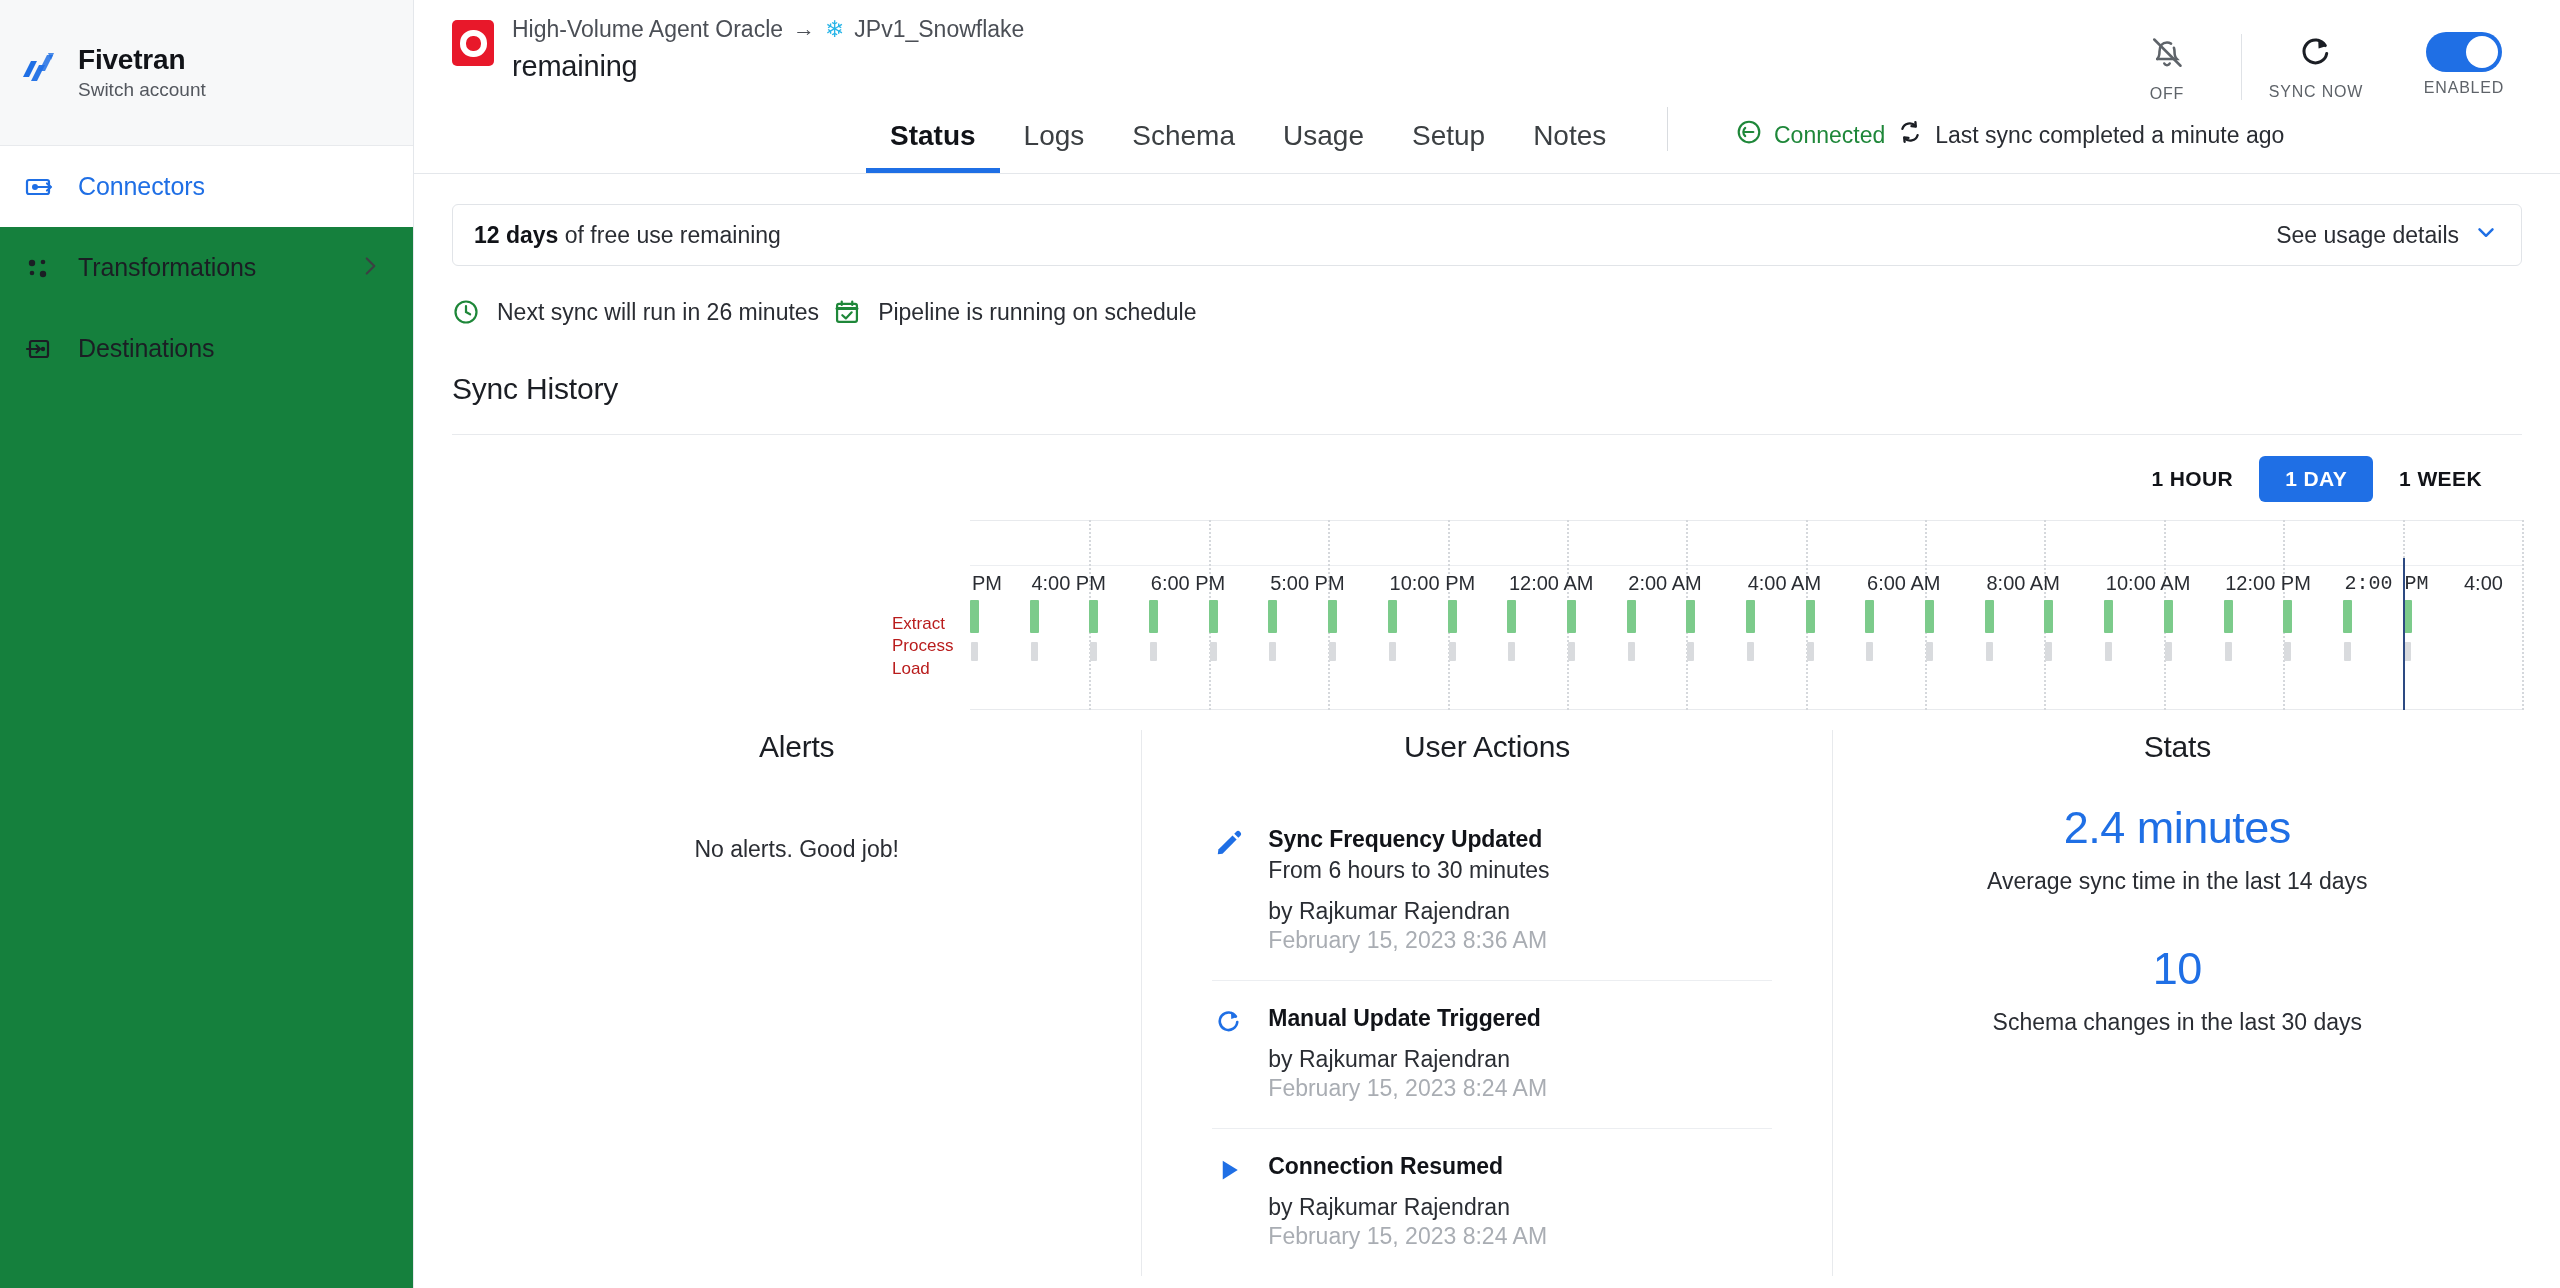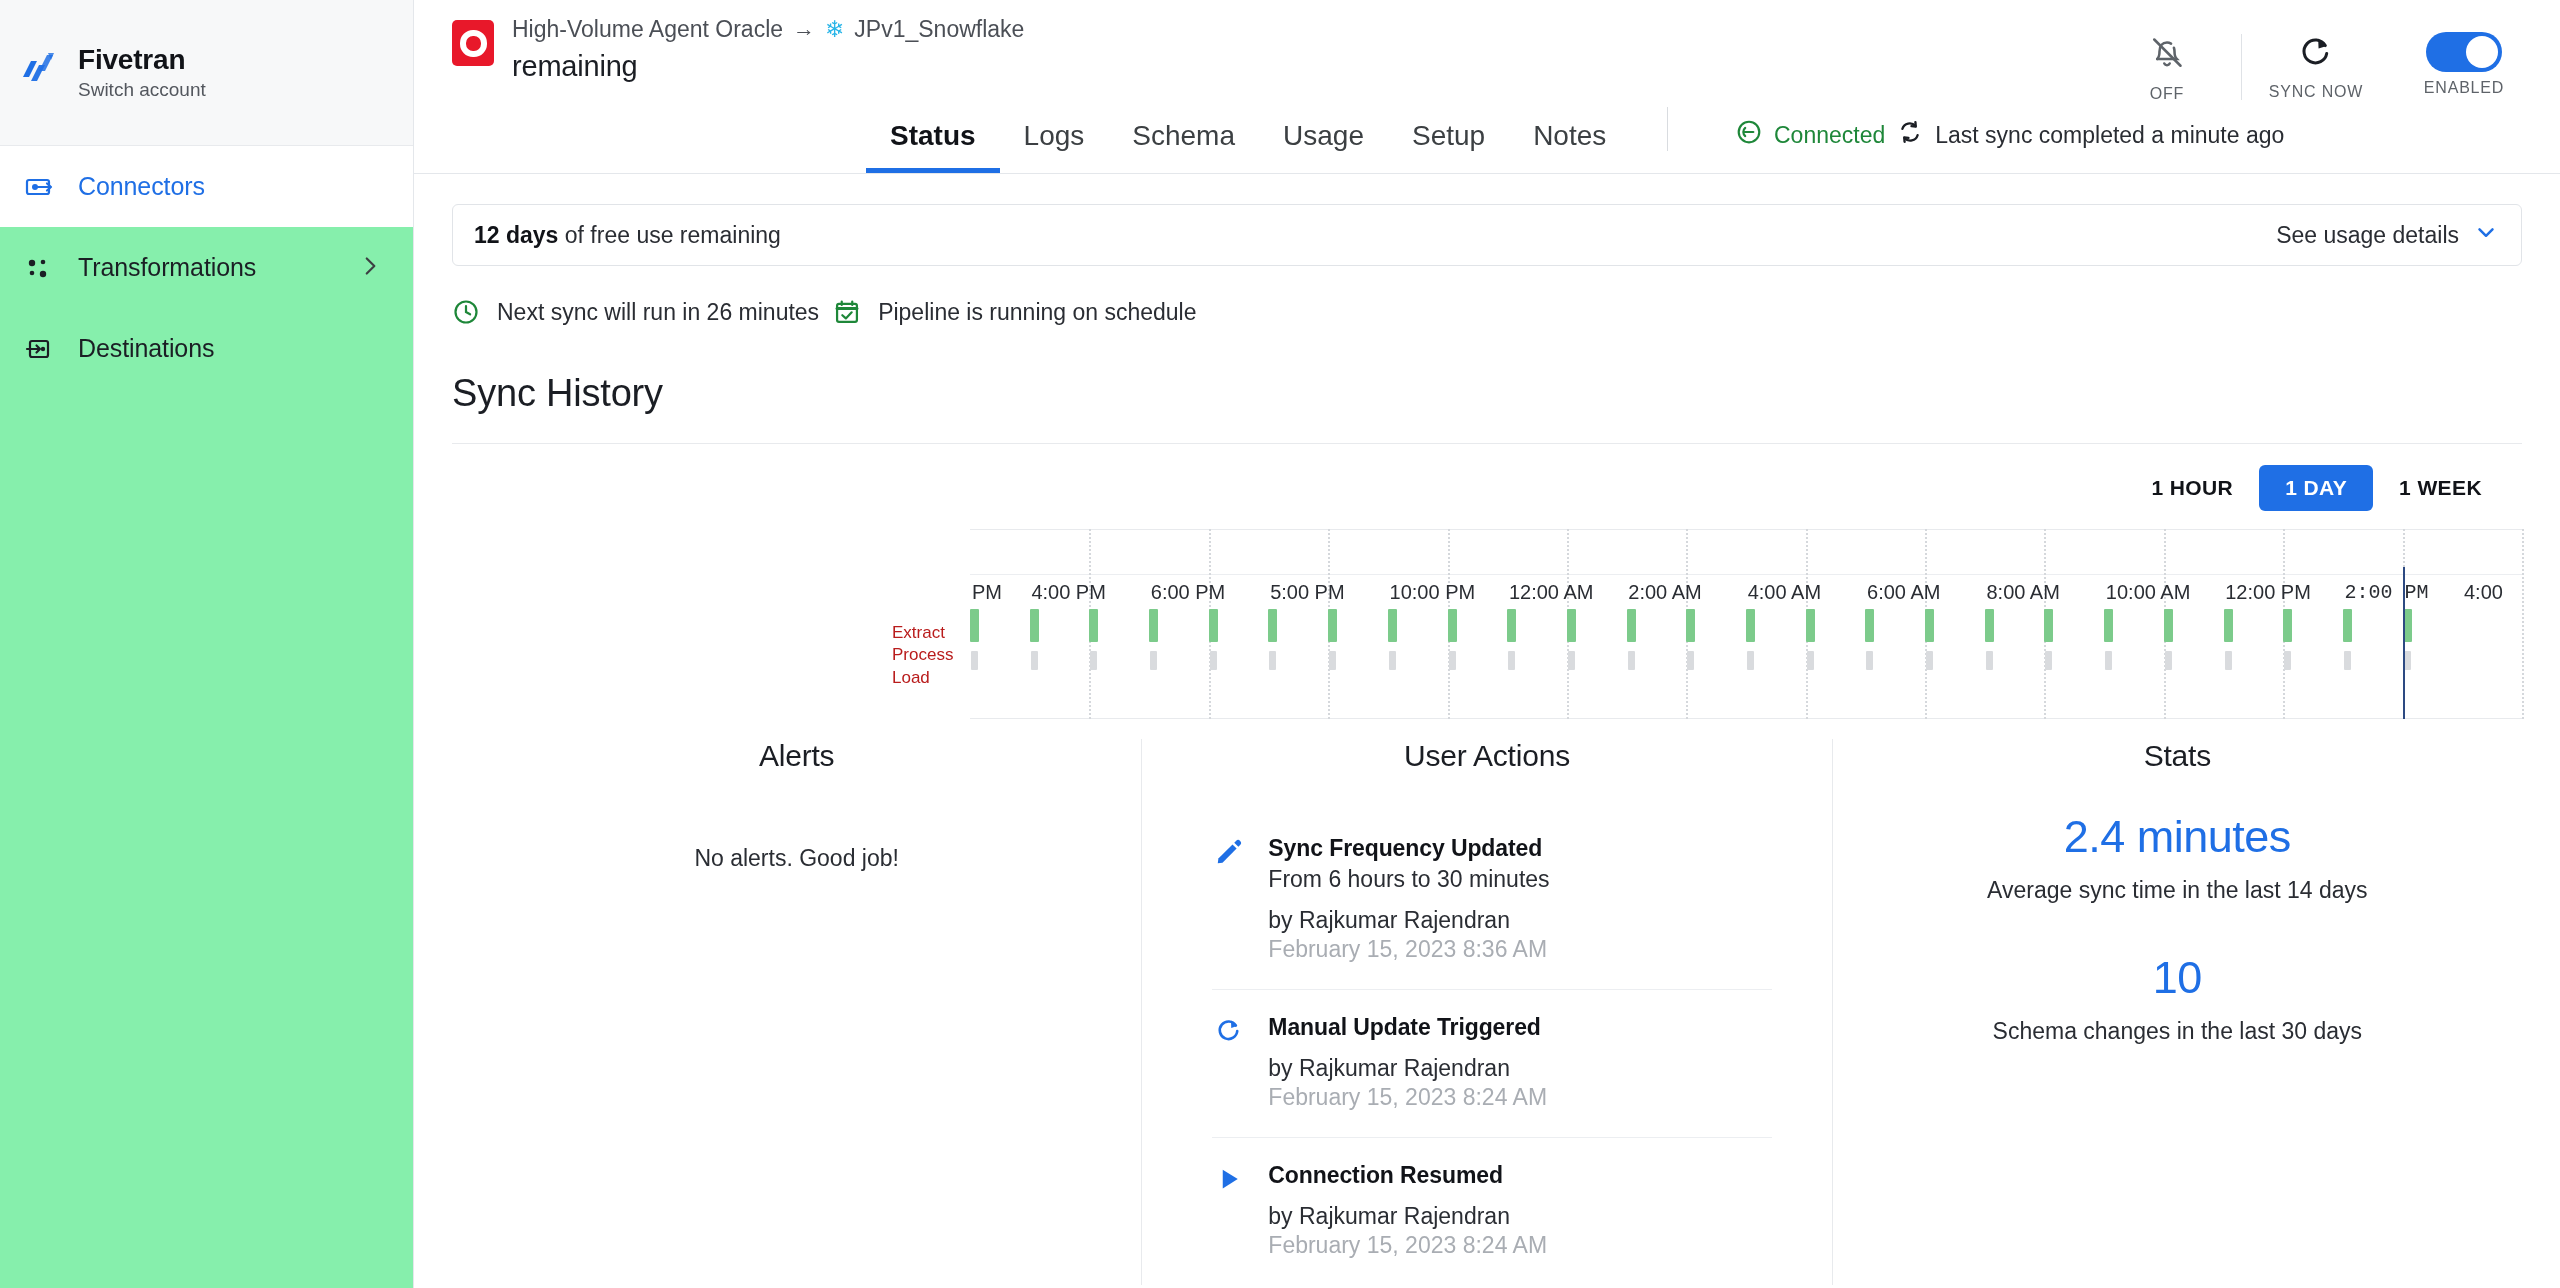--- a/index.html
+++ b/index.html
@@ -8,21 +8,21 @@
     font-family: "Liberation Sans", sans-serif;
     background: #ffffff;
     overflow: hidden;
     color: #1a1a1a;
   }
   .app { display: flex; width: 2560px; height: 1288px; }
 
   
   .sidebar {
     width: 414px; height: 1288px;
-    background: #86efac;
+    background: #15803d;
     border-right: 1px solid #e4e7eb;
     flex: 0 0 414px;
   }
   .brand {
     display: flex; align-items: center;
     padding: 34px 0 34px 20px;
     gap: 16px;
     background: #f7f8f9;
     border-bottom: 1px solid #e8eaed;
     height: 146px;
@@ -104,21 +104,21 @@
   }
   .usage-text { font-size: 23px; color: #2a2d33; }
   .usage-text b { font-weight: 700; color: #111318; }
   .usage-link { display: flex; align-items: center; gap: 14px; font-size: 23px; color: #2a2d33; cursor: pointer; }
   .usage-chev { color: #1f6fe5; }
 
   .status-lines { margin-top: 32px; display: flex; flex-direction: row; gap: 14px; }
   .status-line { display: flex; align-items: center; gap: 17px; font-size: 23px; color: #2a2d33; }
   .status-ico { width: 28px; height: 28px; flex: 0 0 28px; display:flex; align-items:center; justify-content:center; }
 
-  .section-title { font-size: 38px; color: #1b1e24; margin-top: 46px; letter-spacing: -0.2px; }
+  .section-title { font-size: 30px; color: #1b1e24; margin-top: 46px; letter-spacing: -0.2px; }
 
   .hist-divider { height: 1px; background: #e8eaed; margin-top: 28px; }
 
   .range-row { display: flex; justify-content: flex-end; align-items: center; gap: 0; margin-top: 21px; padding-right: 14px; }
   .range-btn {
     font-size: 21px; font-weight: 700; letter-spacing: 0.4px; color: #111318;
     padding: 11px 26px; border-radius: 6px; cursor: pointer;
   }
   .range-btn.active { background: #1f6fe5; color: #ffffff; }
 

